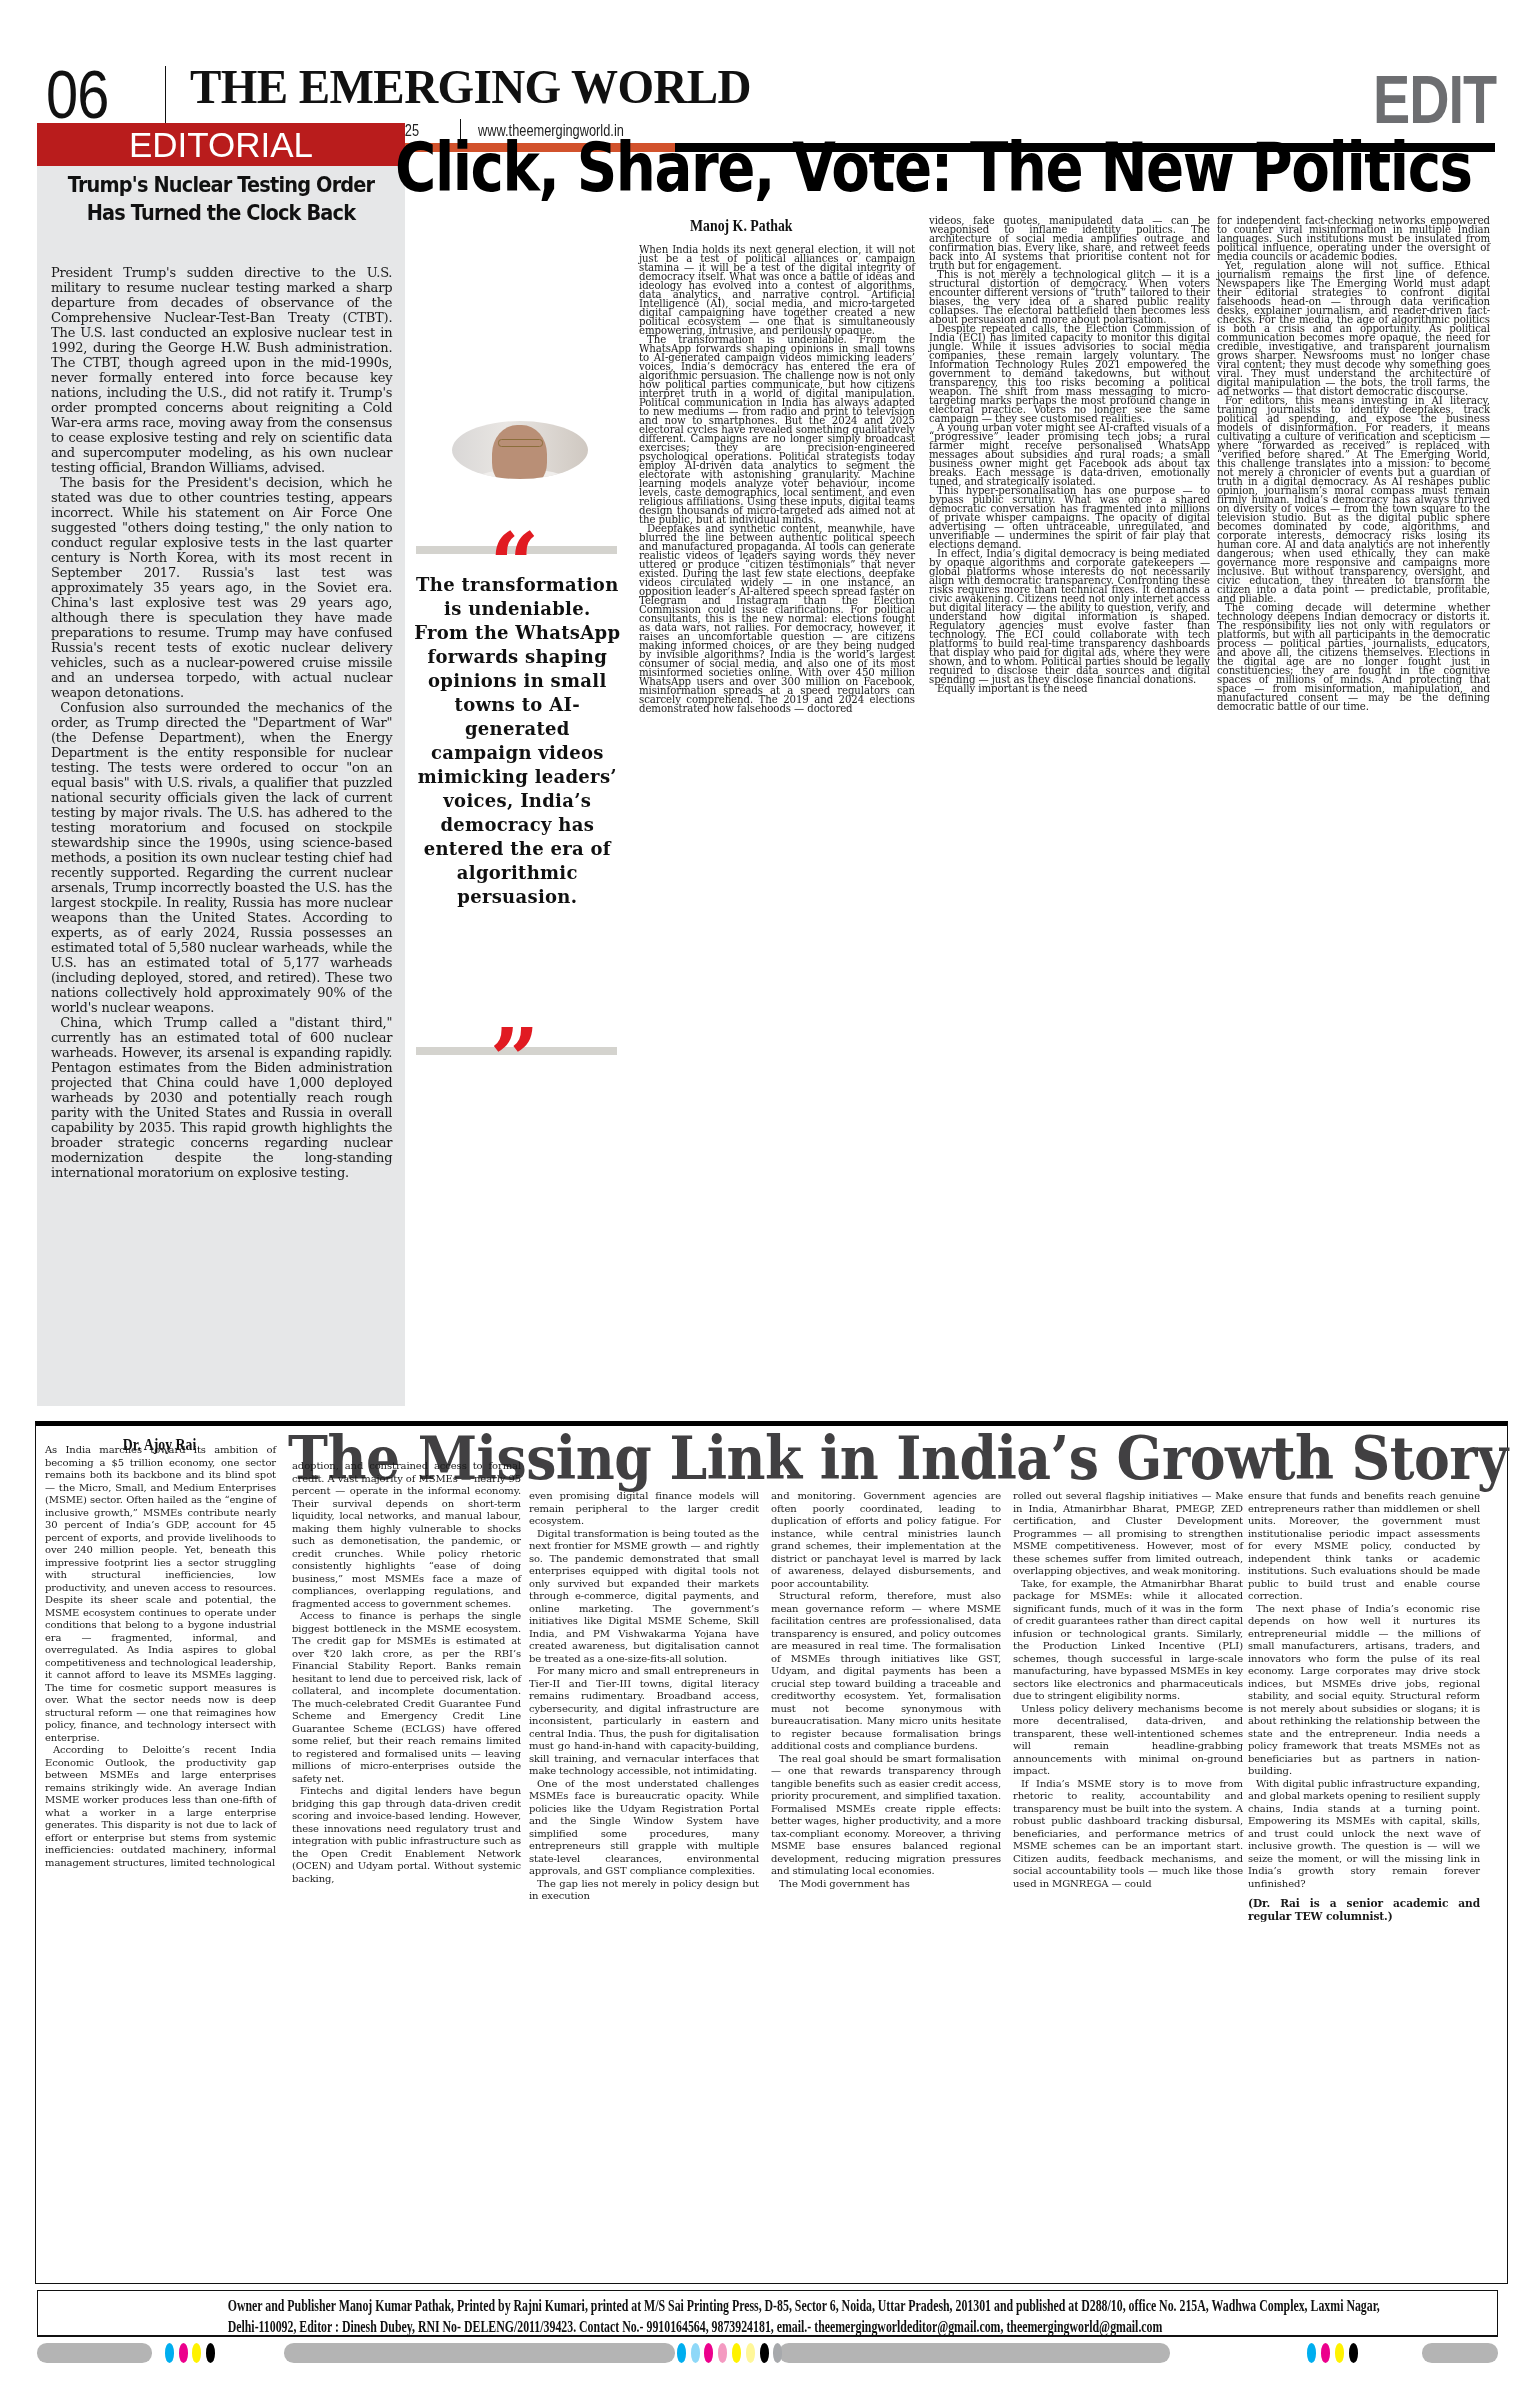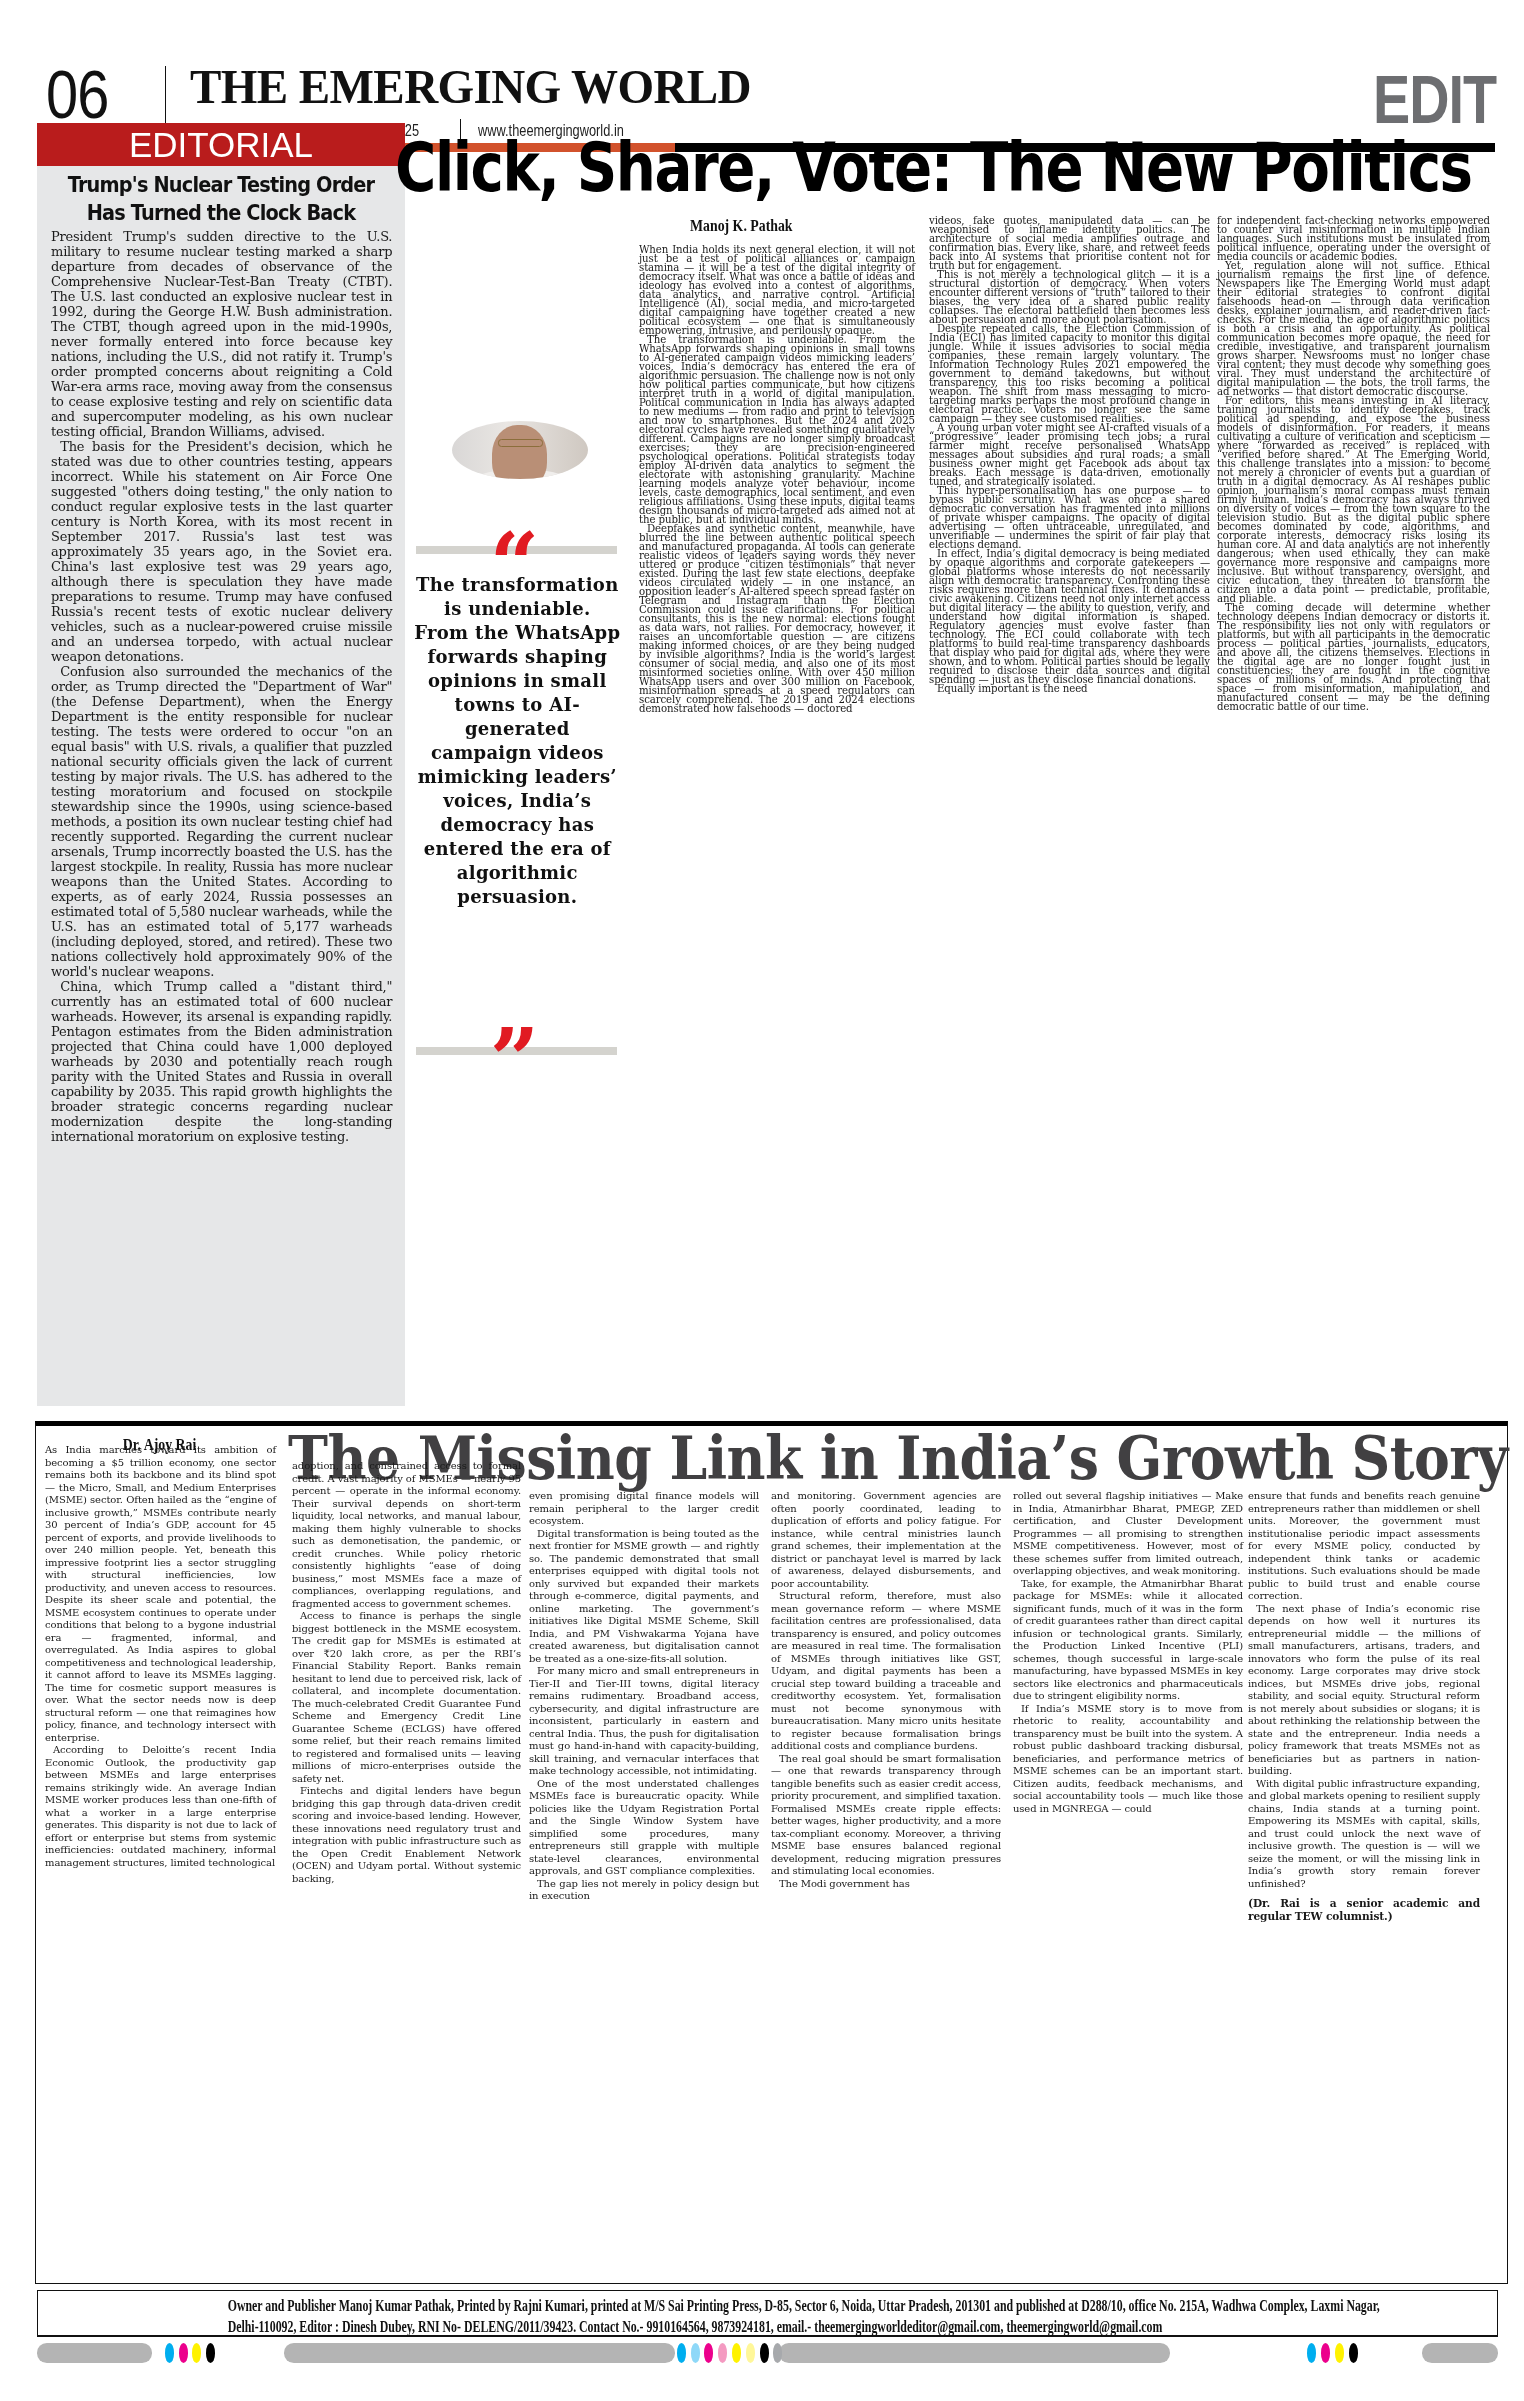--- a/index.html
+++ b/index.html
@@ -15,21 +15,21 @@
   .date-vrule { position: absolute; left: 460px; top: 75px; width: 1.2px; height: 25px; background: #111; }
   .website { position: absolute; left: 478px; top: 78px; font-family: "Liberation Sans", sans-serif; font-size: 16px; color: #222; transform: scaleX(0.8); transform-origin: left top; white-space: nowrap; }
   .section-label { position: absolute; right: 29px; top: 21px; font-family: "Liberation Sans", sans-serif; font-weight: 700; font-size: 68px; line-height: 68px; color: #6d6e71; transform: scaleX(0.82); transform-origin: right top; letter-spacing: -1.2px; }
   .mast-bar-orange { position: absolute; left: 37px; top: 99px; width: 639px; height: 9.2px; background: #d2522c; }
   .mast-bar-black { position: absolute; left: 675px; top: 99px; width: 820px; height: 9.2px; background: #000; }
 
   
   .editorial { position: absolute; left: 37px; top: 123px; width: 368px; height: 1283px; background: #e6e7e8; }
   .editorial-tag { height: 43px; background: #b91c1c; color: #fff; font-family: "Liberation Sans", sans-serif; font-size: 35px; line-height: 43px; text-align: center; letter-spacing: 0px; }
   .editorial-headline { padding: 4.6px 17.3px 2.3px; font-family: "DejaVu Sans", sans-serif; font-weight: 700; font-size: 21px; line-height: 28px; text-align: center; letter-spacing: -0.9px; color: #111; transform: scaleX(0.92); }
-  .editorial-body { padding: 0 12.7px 0 14px; font-family: "DejaVu Serif", serif; font-size: 13px; line-height: 15px; text-align: justify; color: #1a1a1a; letter-spacing: -0.2px; }
+  .editorial-body { padding: 0 12.7px 0 14px; font-family: "DejaVu Serif", serif; font-size: 13px; line-height: 15px; text-align: justify; color: #1a1a1a; letter-spacing: -0.2px; margin-top: 36px; }
   .editorial-body p { text-indent: 9.2px; }
   .editorial-body p:first-child { text-indent: 0; }
 
   
   .headline { position: absolute; left: 395px; top: 128px; width: 1093px; font-family: "DejaVu Sans", sans-serif; font-weight: 700; font-size: 67px; line-height: 81px; color: #000; white-space: nowrap; transform: scaleX(0.84); transform-origin: left top; letter-spacing: -1.7px; }
   .byline-main { position: absolute; left: 690px; top: 216px; font-family: "Liberation Serif", serif; font-weight: 700; font-size: 17.3px; color: #111; transform: scaleX(0.8); transform-origin: left top; }
 
   .author-photo { position: absolute; left: 452px; top: 421px; width: 136px; height: 58px; border-radius: 50%; overflow: hidden; background: linear-gradient(90deg, #d9d7d6 0%, #e9e6e3 40%, #cfc8c1 100%); }
   .author-photo .face { position: absolute; left: 40px; top: 3.5px; width: 55px; height: 63px; border-radius: 46% 46% 40% 40%; background: #b98f76; }
   .author-photo .glasses { position: absolute; left: 46px; top: 18.4px; width: 45px; height: 8px; border: 1.2px solid #8b6e3b; border-radius: 3.5px; }
@@ -160,20 +160,21 @@
 </div>
 <div class="b-col b4">
   <p class="noindent">and monitoring. Government agencies are often poorly coordinated, leading to duplication of efforts and policy fatigue. For instance, while central ministries launch grand schemes, their implementation at the district or panchayat level is marred by lack of awareness, delayed disbursements, and poor accountability.</p>
   <p>Structural reform, therefore, must also mean governance reform — where MSME facilitation centres are professionalised, data transparency is ensured, and policy outcomes are measured in real time. The formalisation of MSMEs through initiatives like GST, Udyam, and digital payments has been a crucial step toward building a traceable and creditworthy ecosystem. Yet, formalisation must not become synonymous with bureaucratisation. Many micro units hesitate to register because formalisation brings additional costs and compliance burdens.</p>
   <p>The real goal should be smart formalisation — one that rewards transparency through tangible benefits such as easier credit access, priority procurement, and simplified taxation. Formalised MSMEs create ripple effects: better wages, higher productivity, and a more tax-compliant economy. Moreover, a thriving MSME base ensures balanced regional development, reducing migration pressures and stimulating local economies.</p>
   <p>The Modi government has</p>
 </div>
 <div class="b-col b5">
   <p class="noindent">rolled out several flagship initiatives — Make in India, Atmanirbhar Bharat, PMEGP, ZED certification, and Cluster Development Programmes — all promising to strengthen MSME competitiveness. However, most of these schemes suffer from limited outreach, overlapping objectives, and weak monitoring.</p>
   <p>Take, for example, the Atmanirbhar Bharat package for MSMEs: while it allocated significant funds, much of it was in the form of credit guarantees rather than direct capital infusion or technological grants. Similarly, the Production Linked Incentive (PLI) schemes, though successful in large-scale manufacturing, have bypassed MSMEs in key sectors like electronics and pharmaceuticals due to stringent eligibility norms.</p>
+  <p>Unless policy delivery mechanisms become more decentralised, data-driven, and transparent, these well-intentioned schemes will remain headline-grabbing announcements with minimal on-ground impact.</p>
   <p>If India’s MSME story is to move from rhetoric to reality, accountability and transparency must be built into the system. A robust public dashboard tracking disbursal, beneficiaries, and performance metrics of MSME schemes can be an important start. Citizen audits, feedback mechanisms, and social accountability tools — much like those used in MGNREGA — could</p>
 </div>
 <div class="b-col b6">
   <p class="noindent">ensure that funds and benefits reach genuine entrepreneurs rather than middlemen or shell units. Moreover, the government must institutionalise periodic impact assessments for every MSME policy, conducted by independent think tanks or academic institutions. Such evaluations should be made public to build trust and enable course correction.</p>
   <p>The next phase of India’s economic rise depends on how well it nurtures its entrepreneurial middle — the millions of small manufacturers, artisans, traders, and innovators who form the pulse of its real economy. Large corporates may drive stock indices, but MSMEs drive jobs, regional stability, and social equity. Structural reform is not merely about subsidies or slogans; it is about rethinking the relationship between the state and the entrepreneur. India needs a policy framework that treats MSMEs not as beneficiaries but as partners in nation-building.</p>
   <p>With digital public infrastructure expanding, and global markets opening to resilient supply chains, India stands at a turning point. Empowering its MSMEs with capital, skills, and trust could unlock the next wave of inclusive growth. The question is — will we seize the moment, or will the missing link in India’s growth story remain forever unfinished?</p>
   <p class="bio-note">(Dr. Rai is a senior academic and regular TEW columnist.)</p>
 </div>
 
 <footer class="imprint">

